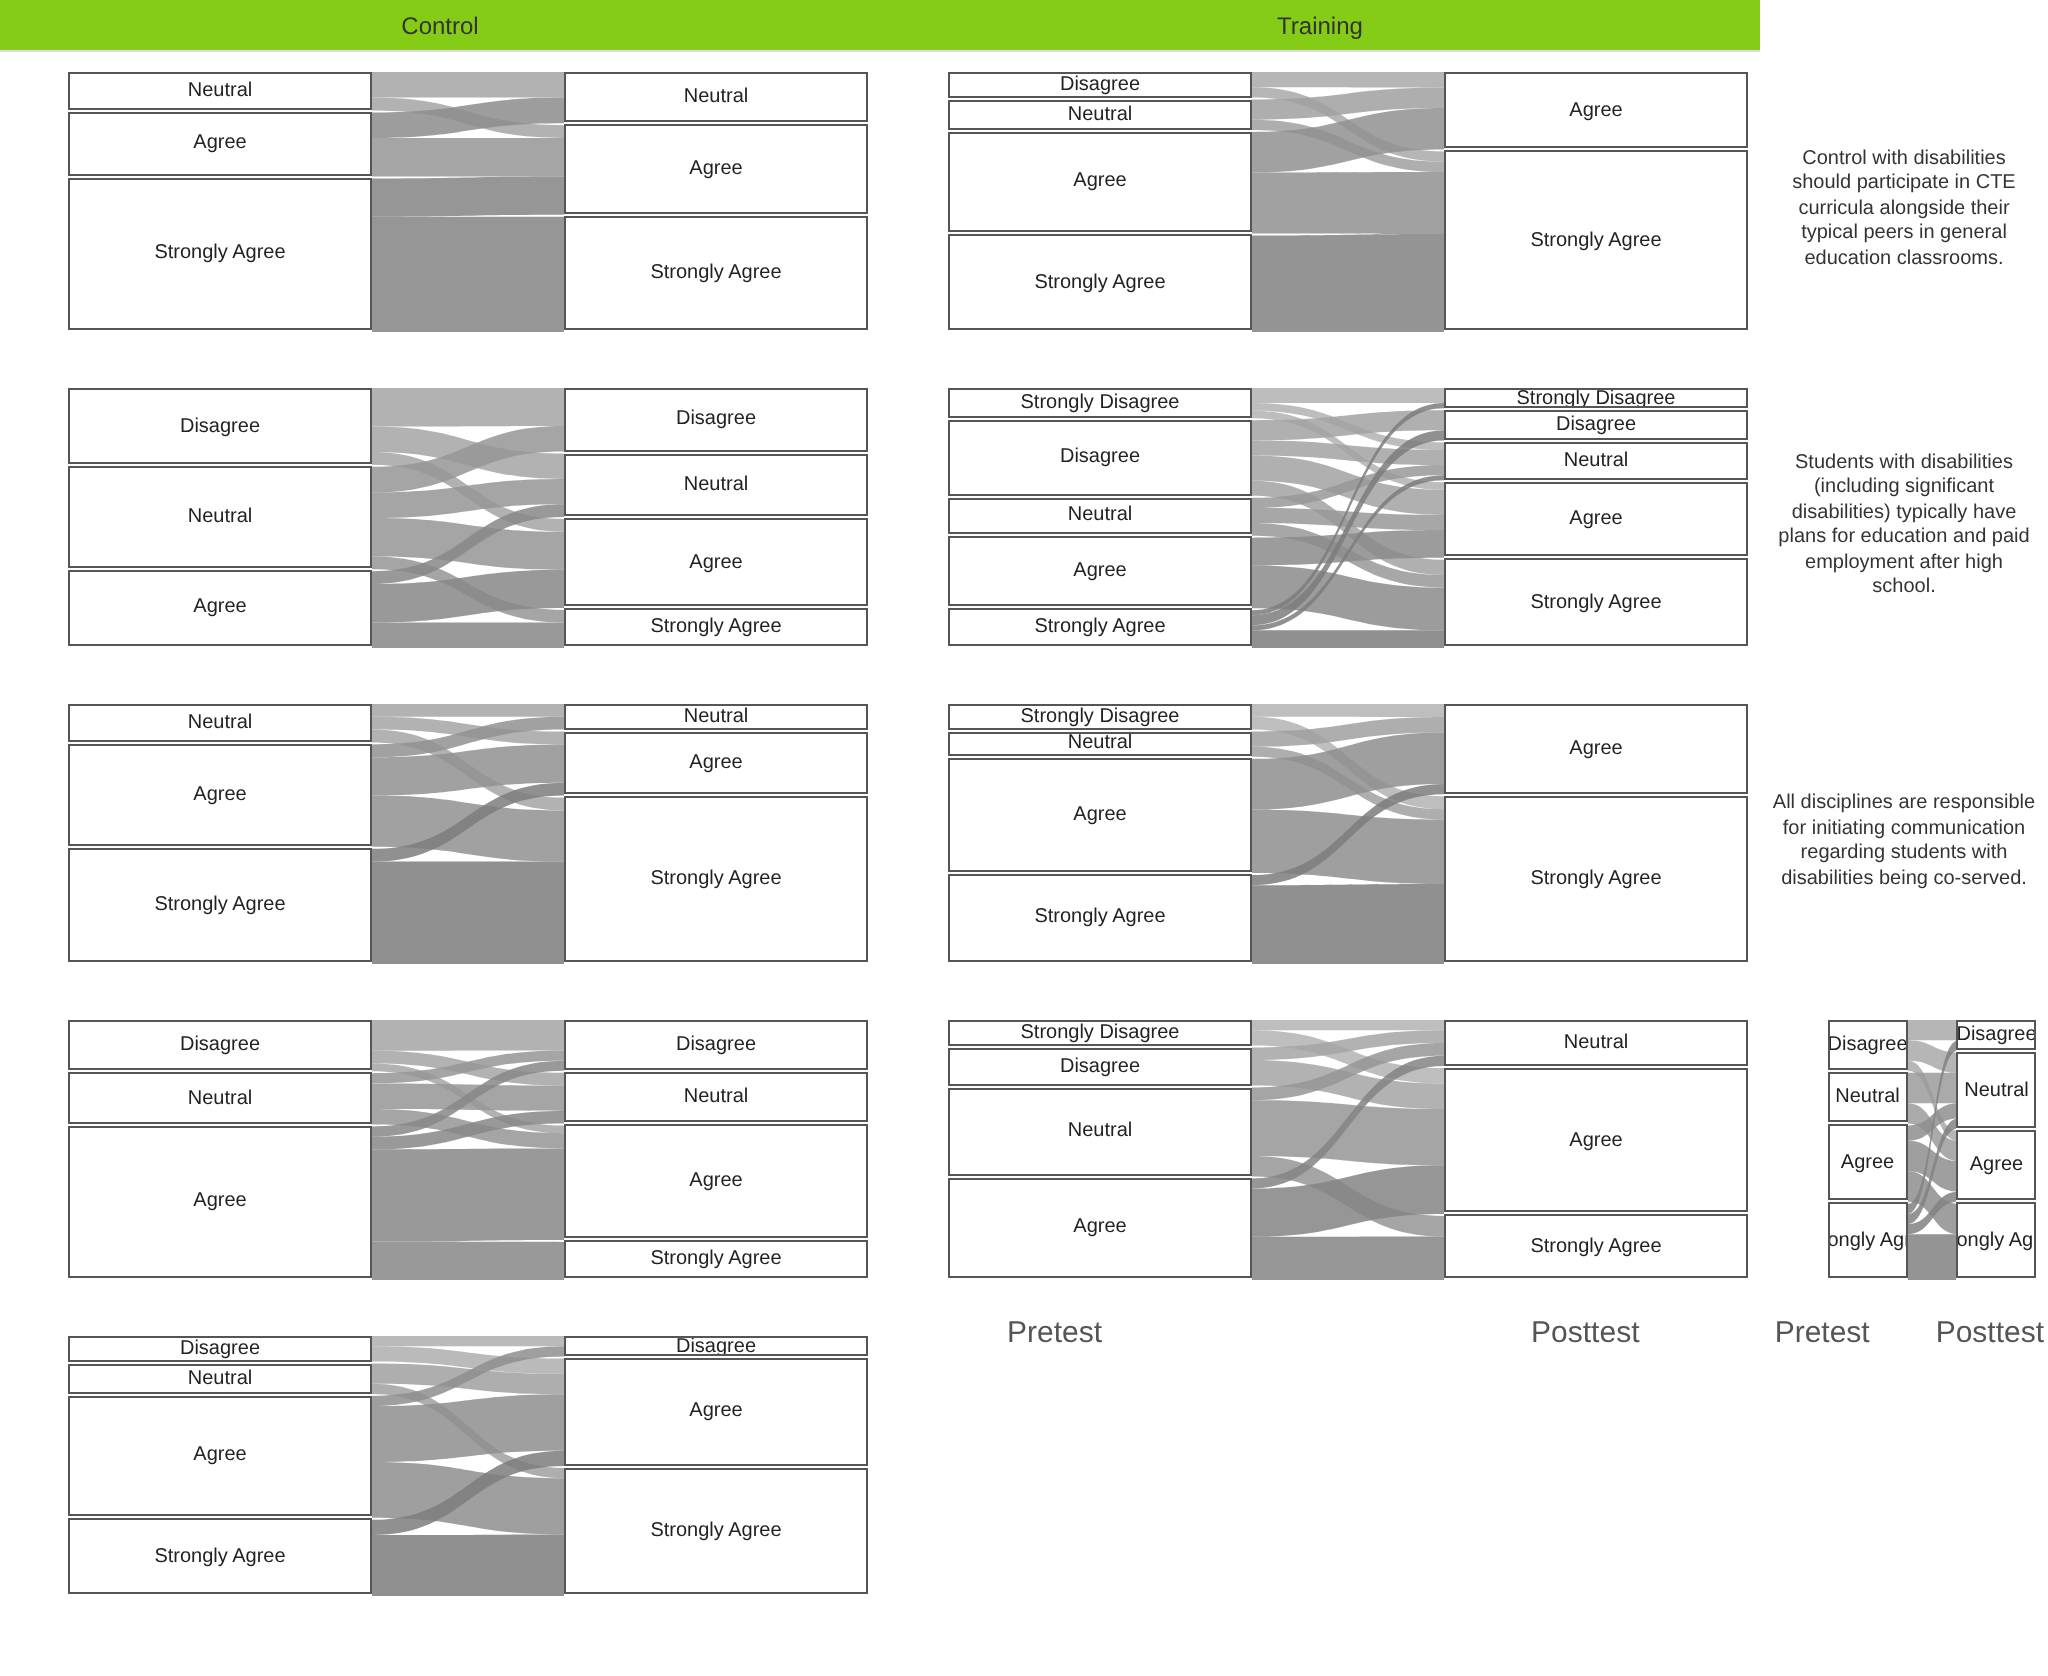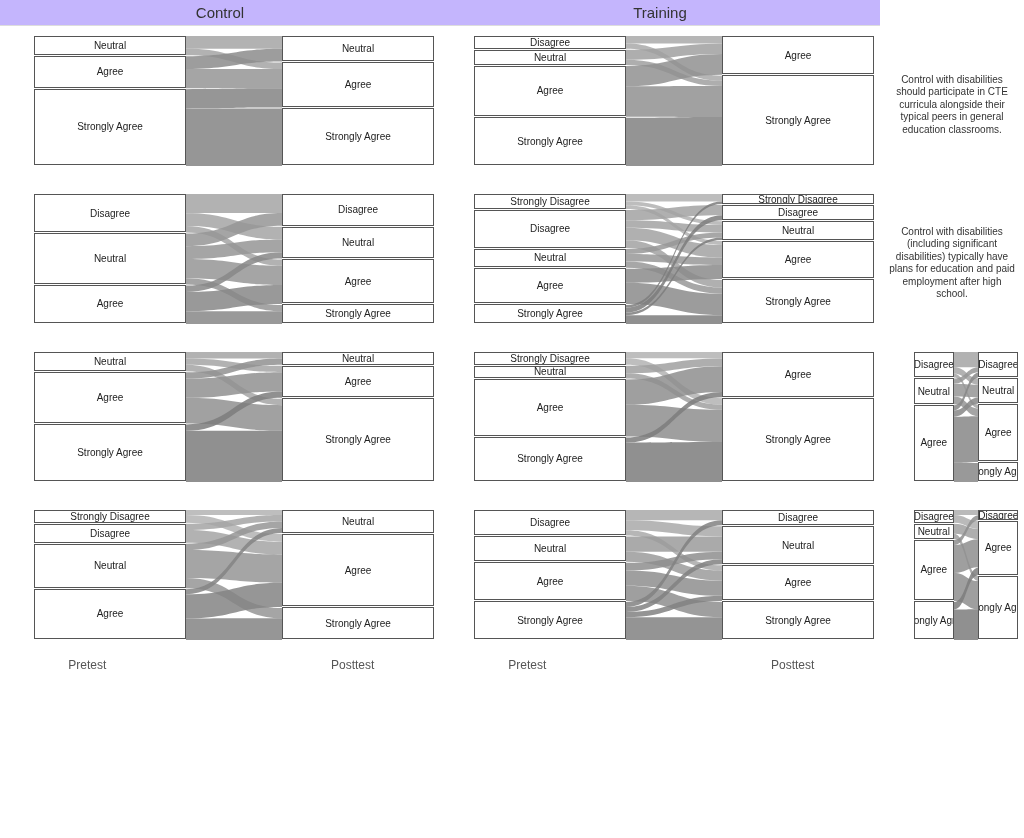--- a/index.html
+++ b/index.html
@@ -13,26 +13,26 @@
     color: #222;
   }
   .grid {
     display: grid;
     grid-template-columns: 440px 440px 144px;
     grid-template-rows: 26px repeat(5, 158px) 14px;
     width: 1024px;
     height: 838px;
   }
   .colhead {
-    background: #c4b5fd;
+    background: #84cc16;
     border-bottom: 1px solid #ddd;
     display: flex;
     align-items: center;
     justify-content: center;
-    font-size: 15px;
+    font-size: 12px;
     color: #333;
   }
   .rowlabel {
     display: flex;
     align-items: center;
     justify-content: center;
     text-align: center;
     padding: 8px 6px;
     font-size: 10px;
     line-height: 1.25;
@@ -73,21 +73,21 @@
   svg.links {
     position: absolute;
     left: 38%;
     top: 0;
     width: 24%;
     height: 100%;
   }
   .xaxis {
     display: grid;
     grid-template-columns: 38% 24% 38%;
-    font-size: 12px;
+    font-size: 15px;
     color: #555;
     padding: 0 6px;
   }
   .xaxis span:first-child { text-align: center; }
   .xaxis span:last-child { text-align: center; }
   .xaxis .mid { }
 </style>
 </head>
 <body>
 
@@ -204,21 +204,21 @@
           <path d="M0 74.82 C50 74.82 50 71.03999999999999 100 71.03999999999999 L100 84.89999999999999 C50 84.89999999999999 50 88.67999999999999 0 88.67999999999999 Z" fill="rgb(139,139,139)" fill-opacity="0.85"></path>
           <path d="M0 88.67999999999999 C50 88.67999999999999 50 99.75999999999999 100 99.75999999999999 L100 121.17999999999999 C50 121.17999999999999 50 110.1 0 110.1 Z" fill="rgb(139,139,139)" fill-opacity="0.85"></path>
           <path d="M0 111.1 C50 111.1 50 7.5600000000000005 100 7.5600000000000005 L100 10.08 C50 10.08 50 113.61999999999999 0 113.61999999999999 Z" fill="rgb(124,124,124)" fill-opacity="0.85"></path>
           <path d="M0 113.61999999999999 C50 113.61999999999999 50 21.159999999999997 100 21.159999999999997 L100 26.199999999999996 C50 26.199999999999996 50 118.66 0 118.66 Z" fill="rgb(124,124,124)" fill-opacity="0.85"></path>
           <path d="M0 118.66 C50 118.66 50 43.58 100 43.58 L100 46.099999999999994 C50 46.099999999999994 50 121.17999999999999 0 121.17999999999999 Z" fill="rgb(124,124,124)" fill-opacity="0.85"></path>
           <path d="M0 121.17999999999999 C50 121.17999999999999 50 121.17999999999998 100 121.17999999999998 L100 129.99999999999997 C50 129.99999999999997 50 130 0 130 Z" fill="rgb(124,124,124)" fill-opacity="0.85"></path>
         </svg>
       </div>
     </div>
     <div class="rowlabel">
-      <span>Control with disabilities (including significant disabilities) typically have plans for education and paid employment after high school.</span>
+      <span>Students with disabilities (including significant disabilities) typically have plans for education and paid employment after high school.</span>
     </div>
     <div class="cell">
       <div class="sankey">
         <div class="side left" style="height: 130px;">
           <div class="node" style="height: 19.2px;">Neutral</div>
           <div class="node" style="height: 51.2px;">Agree</div>
           <div class="node" style="height: 57.6px;">Strongly Agree</div>
         </div>
         <div class="side right" style="height: 130px;">
           <div class="node" style="height: 12.8px;">Neutral</div>
@@ -253,20 +253,23 @@
           <path d="M0 0 C50 0 50 0 100 0 L100 6.449999999999999 C50 6.449999999999999 50 6.3500000000000005 0 6.3500000000000005 Z" fill="rgb(179,179,179)" fill-opacity="0.85"></path>
           <path d="M0 6.3500000000000005 C50 6.3500000000000005 50 46.15 100 46.15 L100 52.6 C50 52.6 50 12.700000000000001 0 12.700000000000001 Z" fill="rgb(179,179,179)" fill-opacity="0.85"></path>
           <path d="M0 13.700000000000001 C50 13.700000000000001 50 6.449999999999999 100 6.449999999999999 L100 14.19 C50 14.19 50 21.32 0 21.32 Z" fill="rgb(160,160,160)" fill-opacity="0.85"></path>
           <path d="M0 21.32 C50 21.32 50 52.6 100 52.6 L100 57.760000000000005 C50 57.760000000000005 50 26.400000000000002 0 26.400000000000002 Z" fill="rgb(160,160,160)" fill-opacity="0.85"></path>
           <path d="M0 27.400000000000002 C50 27.400000000000002 50 14.19 100 14.19 L100 39.989999999999995 C50 39.989999999999995 50 52.8 0 52.8 Z" fill="rgb(142,142,142)" fill-opacity="0.85"></path>
           <path d="M0 52.8 C50 52.8 50 57.760000000000005 100 57.760000000000005 L100 90.01000000000002 C50 90.01000000000002 50 84.55 0 84.55 Z" fill="rgb(142,142,142)" fill-opacity="0.85"></path>
           <path d="M0 85.55 C50 85.55 50 39.989999999999995 100 39.989999999999995 L100 45.14999999999999 C50 45.14999999999999 50 90.63 0 90.63 Z" fill="rgb(124,124,124)" fill-opacity="0.85"></path>
           <path d="M0 90.63 C50 90.63 50 90.01000000000002 100 90.01000000000002 L100 130.00000000000003 C50 130.00000000000003 50 130 0 130 Z" fill="rgb(124,124,124)" fill-opacity="0.85"></path>
         </svg>
       </div>
+    </div>
+    <div class="rowlabel">
+      <span>All disciplines are responsible for initiating communication regarding students with disabilities being co-served.</span>
     </div>
     <div class="cell">
       <div class="sankey">
         <div class="side left" style="height: 130px;">
           <div class="node" style="height: 25.6px;">Disagree</div>
           <div class="node" style="height: 25.6px;">Neutral</div>
           <div class="node" style="height: 76.8px;">Agree</div>
         </div>
         <div class="side right" style="height: 130px;">
           <div class="node" style="height: 25.4px;">Disagree</div>

